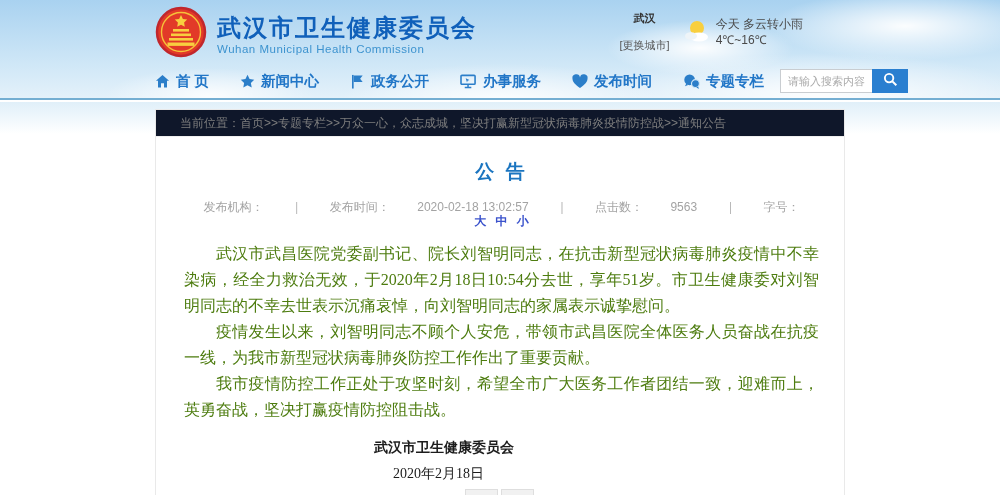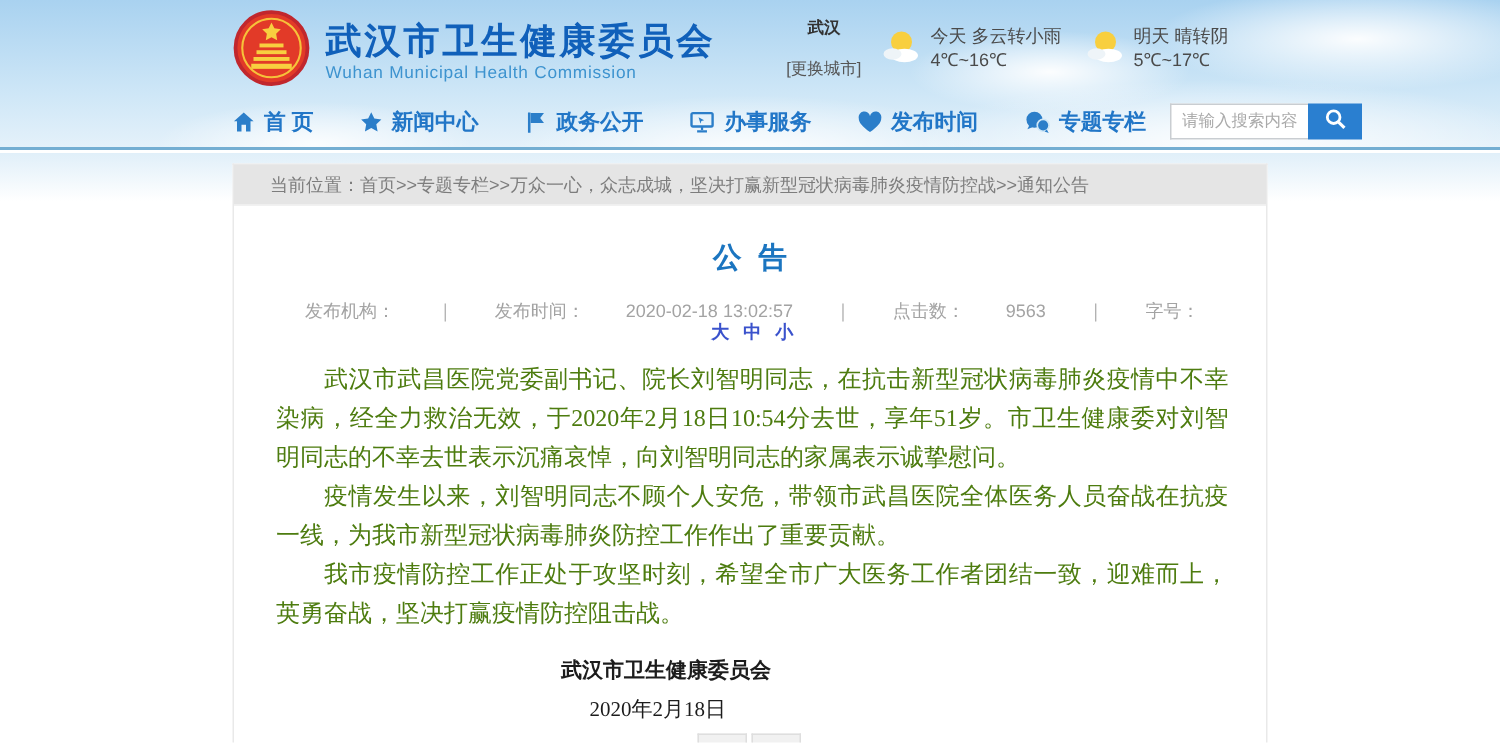--- a/index.html
+++ b/index.html
@@ -74,21 +74,21 @@
   }
 
   
   .container {
     position:relative; width:690px; margin:9px auto 0;
     border:1px solid #e9e9e9; border-bottom:none; background:#fff;
     min-height:392px;
   }
   .breadcrumb {
     padding:6px 24px; font-size:12px; color:#7d7d7d;
-    background:#e5e5e5; border-bottom:1px solid #efefef; line-height:14px;
+    background:#0f172a; border-bottom:1px solid #efefef; line-height:14px;
   }
   .article { padding:20px 25px 0 28px; }
   .article-title {
     margin:2px 0 0; text-align:center;
     color:var(--accent,#1b75c0); font-size:19px; font-weight:bold; letter-spacing:3px;
   }
   .meta {
     margin-top:15px; text-align:center; font-size:12px; color:#a3a3a3; line-height:14px;
   }
   .meta span { margin:0 12px; }
@@ -150,33 +150,20 @@
             <circle cx="13" cy="9" r="7" fill="#f8cf3f"></circle>
             <ellipse cx="15" cy="18" rx="9" ry="4.5" fill="#ffffff"></ellipse>
             <ellipse cx="7" cy="17" rx="6" ry="3.8" fill="#eef4f8"></ellipse>
           </svg>
         </span>
         <div class="lines">
           <div>今天 多云转小雨</div>
           <div>4℃~16℃</div>
         </div>
       </div>
-      <div class="weather-day" style="margin-right:0;">
-        <span class="wicon">
-          <svg width="26" height="24" viewBox="0 0 26 24">
-            <circle cx="13" cy="9" r="7" fill="#f8cf3f"></circle>
-            <ellipse cx="15" cy="18" rx="9" ry="4.5" fill="#ffffff"></ellipse>
-            <ellipse cx="7" cy="17" rx="6" ry="3.8" fill="#eef4f8"></ellipse>
-          </svg>
-        </span>
-        <div class="lines">
-          <div>明天 晴转阴</div>
-          <div>5℃~17℃</div>
-        </div>
-      </div>
     </div>
   </div>
 
   <nav class="nav-row">
     <div class="nav-item">
       <span class="nicon">
         <svg width="15" height="15" viewBox="0 0 16 16">
             <path d="M8 1 L15 7.2 H12.8 V14.5 H9.6 V9.8 H6.4 V14.5 H3.2 V7.2 H1 Z" fill="#2b7ec9"></path>
           </svg>
       </span>

